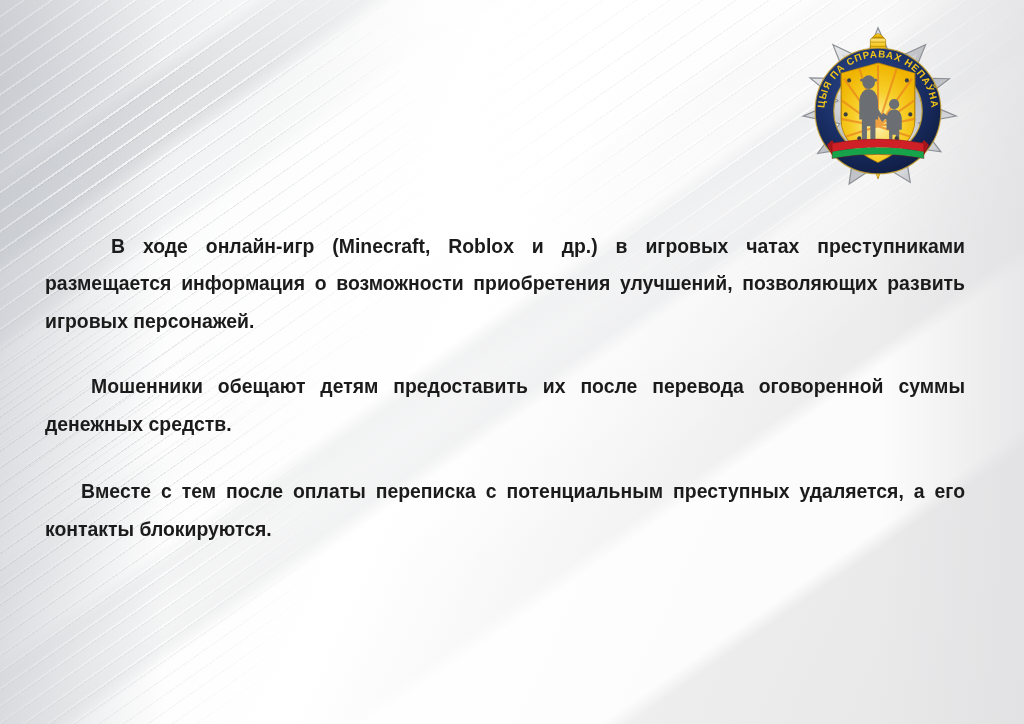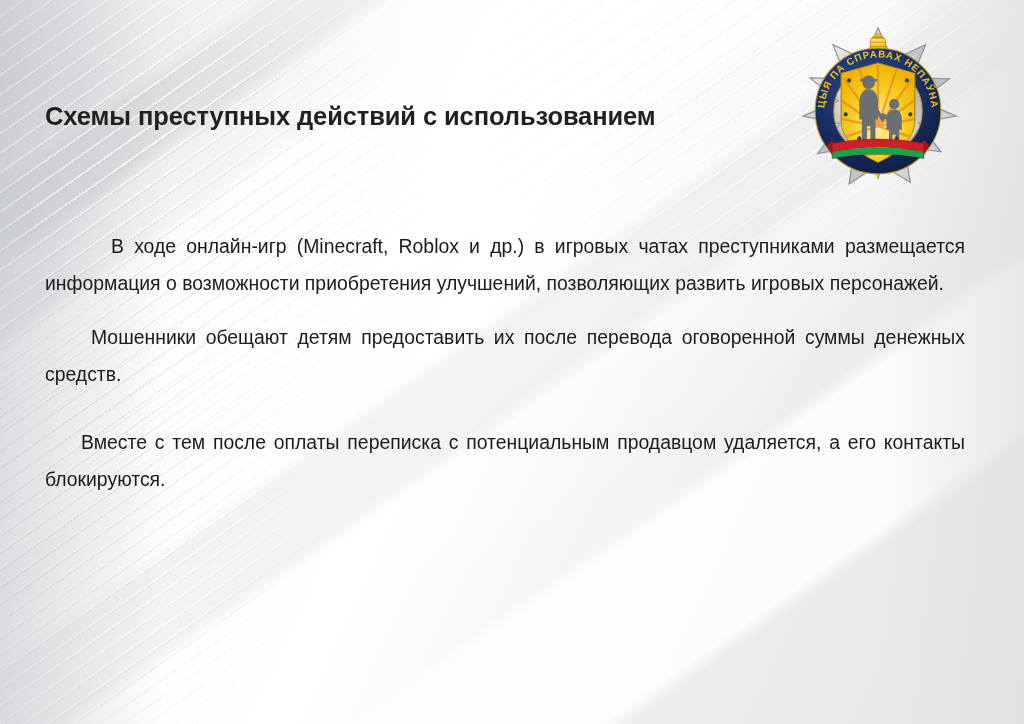--- a/index.html
+++ b/index.html
@@ -153,29 +153,29 @@
 
   
   .body {
     position: absolute;
     left: 45px;
     top: 228px;
     width: 920px;
   }
   .para {
     font-size: 19.4px;
-    font-weight: normal;
+    font-weight: bold;
     line-height: 1.93;
     color: #1b1b1b;
     text-align: justify;
     text-justify: inter-word;
     margin: 0;
   }
   .para.p1 { text-indent: 66px; }
-  .para.p2 { text-indent: 46px; margin-top: 16px; }
+  .para.p2 { text-indent: 46px; margin-top: 28px; }
   .para.p3 { text-indent: 36px; margin-top: 30px; }
   .para:last-child { text-align-last: left; }
 
   
   .emblem {
     position: absolute;
     left: 793px;
     top: 25px;
     width: 170px;
     height: 172px;
@@ -189,27 +189,26 @@
 
   <div class="bg-base"></div>
   <div class="bg-wedges"></div>
   <div class="bg-stripes-a"></div>
   <div class="bg-stripes-b"></div>
   <div class="bg-stripes-c"></div>
   <div class="bg-sheen"></div>
   <div class="bg-vignette"></div>
 
   <h1 class="title">
-    <span class="title-line">Схемы преступных действий с использованием</span>
   </h1>
 
   <div class="body">
     <p class="para p1">В ходе онлайн-игр (Minecraft, Roblox и др.) в игровых чатах преступниками размещается информация о возможности приобретения улучшений, позволяющих развить игровых персонажей.</p>
     <p class="para p2">Мошенники обещают детям предоставить их после перевода оговоренной суммы денежных средств.</p>
-    <p class="para p3">Вместе с тем после оплаты переписка с потенциальным продавцом удаляется, а его контакты блокируются.</p>
+    <p class="para p3">Вместе с тем после оплаты переписка с потенциальным преступных удаляется, а его контакты блокируются.</p>
   </div>
 
   <div class="emblem">
     <svg viewBox="0 0 200 200" xmlns="http://www.w3.org/2000/svg" role="img">
       <defs>
         <linearGradient id="silver" x1="0" y1="0" x2="1" y2="1">
           <stop offset="0%" stop-color="#ffffff"></stop>
           <stop offset="28%" stop-color="#d8dade"></stop>
           <stop offset="55%" stop-color="#b3b6bb"></stop>
           <stop offset="78%" stop-color="#d6d8dc"></stop>

